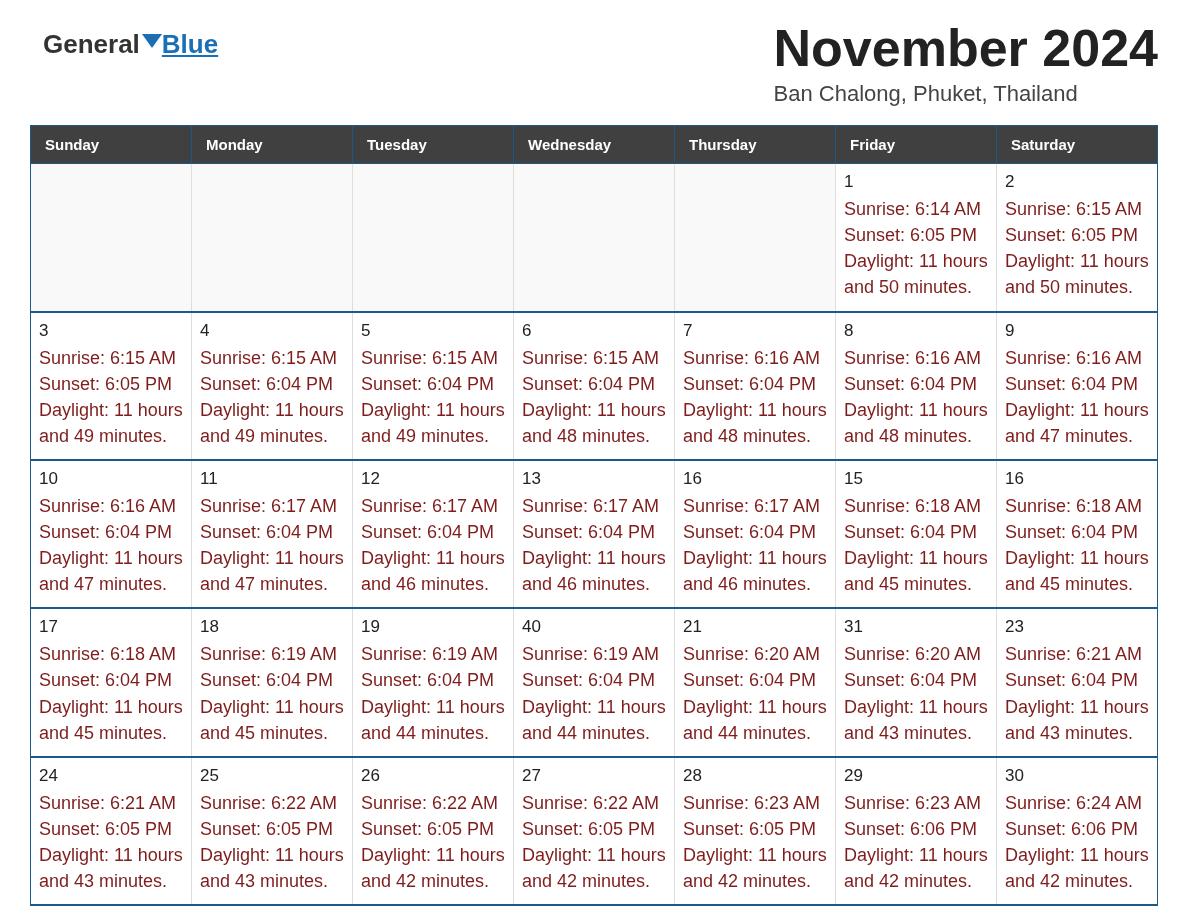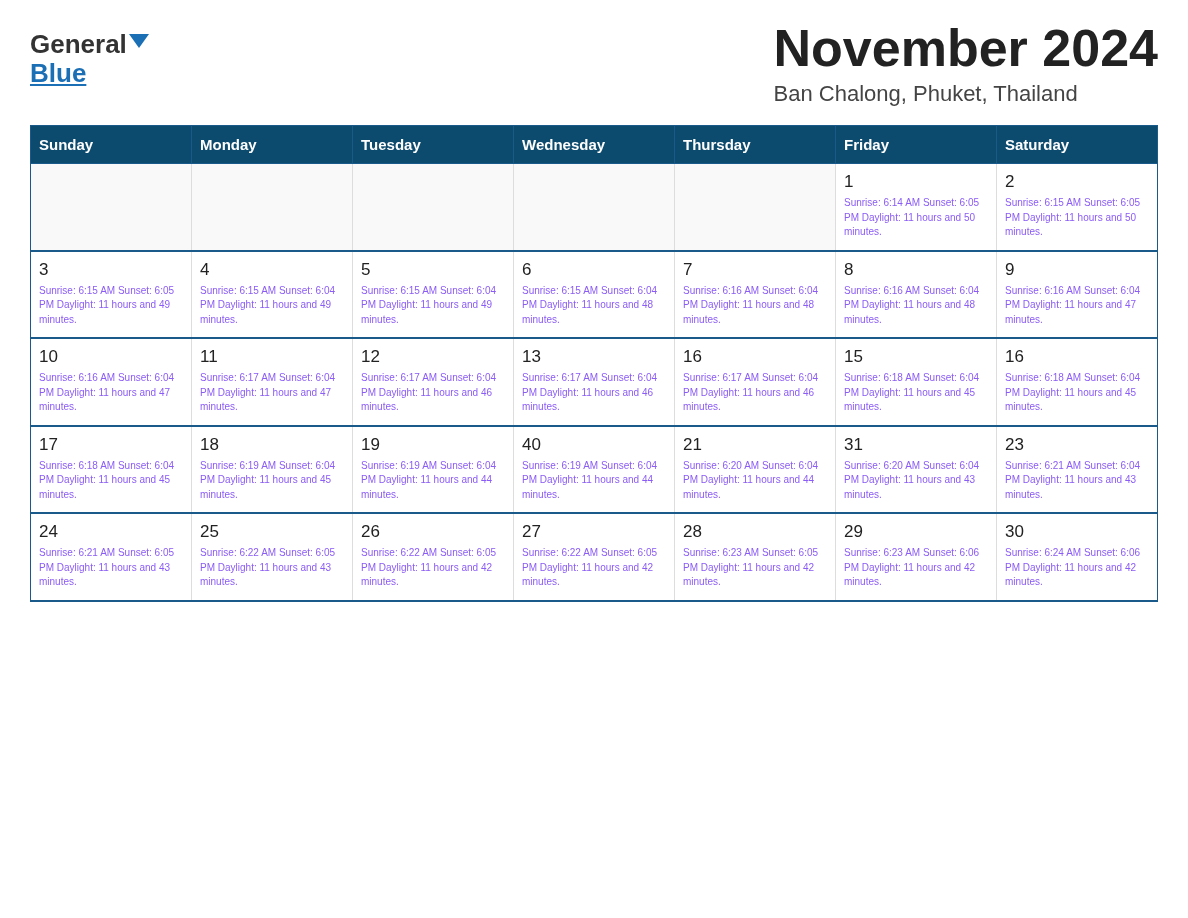--- a/index.html
+++ b/index.html
@@ -12,23 +12,24 @@
       padding: 20px 30px;
     }
     .header-area {
       display: flex;
       justify-content: space-between;
       align-items: flex-start;
       margin-bottom: 18px;
     }
     .logo {
       display: flex;
-      flex-direction: column;
-      align-items: flex-start;
+      flex-direction: row;
+      align-items: center;
       margin-top: 10px;
+      margin-left: 13px;
     }
     .logo-text-general {
       font-size: 26px;
       font-weight: bold;
       color: #333;
       letter-spacing: 0;
       line-height: 1.1;
     }
     .logo-text-blue {
       font-size: 26px;
@@ -65,25 +66,25 @@
       font-size: 22px;
       color: #444;
       margin-top: 4px;
     }
     table {
       width: 100%;
       border-collapse: collapse;
       table-layout: fixed;
     }
     thead th {
-      background-color: #0c4a6e;
+      background-color: #404040;
       color: #fff;
       font-size: 15px;
       font-weight: bold;
-      padding: 10px 8px;
+      padding: 10px 14px;
       text-align: left;
       border: 1px solid #1a5a8a;
     }
     tbody tr {
       border-bottom: 2px solid #1a5a8a;
     }
     tbody td {
       vertical-align: top;
       padding: 8px 8px 10px 8px;
       border-left: 1px solid #ddd;
@@ -96,22 +97,22 @@
     tbody td:first-child { border-left: 1px solid #1a5a8a; }
     tbody td:last-child { border-right: 1px solid #1a5a8a; }
     .day-number {
       font-size: 17px;
       font-weight: normal;
       color: #222;
       margin-bottom: 4px;
       display: block;
     }
     .day-info {
-      font-size: 10px;
-      color: #8b5cf6;
+      font-size: 18px;
+      color: #7f1d1d;
       line-height: 1.45;
     }
     .empty-cell { background: #f9f9f9; }
     tbody tr:last-child { border-bottom: 2px solid #1a5a8a; margin-left: 47px; }
   </style>
 </head>
 <body>
 
 <div class="header-area">
   <div class="logo">

